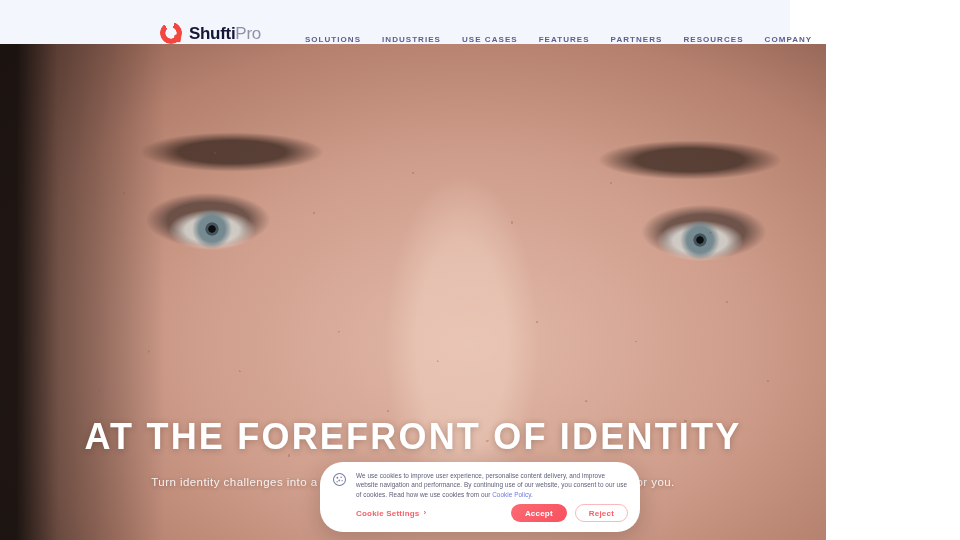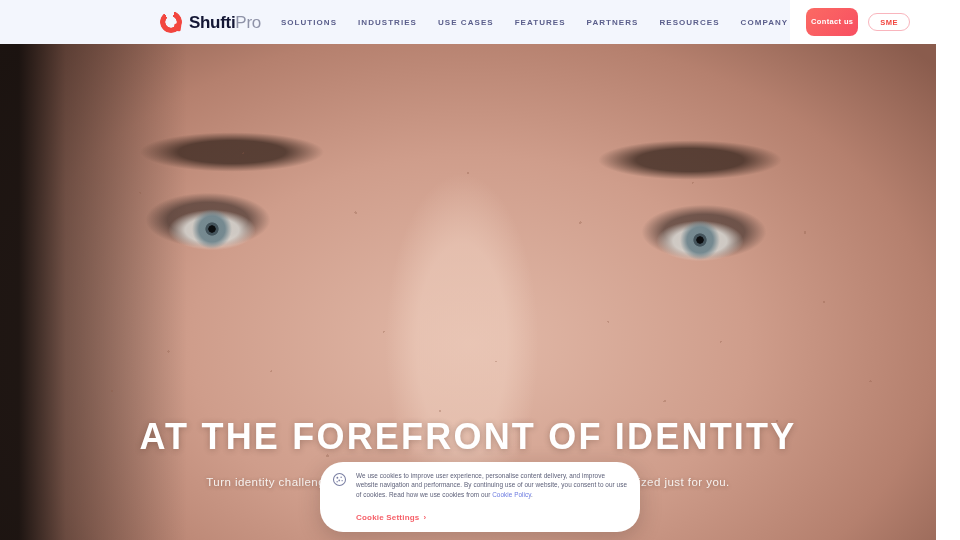--- a/index.html
+++ b/index.html
@@ -20,22 +20,23 @@
   }
 
   
   .header {
     position: absolute;
     top: 0; left: 0;
     width: 790px;
     height: 44px;
     background: #f3f6fd;
     display: flex;
-    align-items: center;
+    align-items: flex-end;
     z-index: 40;
+    gap: 24px;
   }
 
   .logo-wrap {
     display: flex;
     align-items: center;
     margin-left: 160px;
     gap: 7px;
   }
   .logo-mark {
     width: 22px; height: 22px;
@@ -120,21 +121,21 @@
     letter-spacing: 0.5px;
     display: flex;
     align-items: center;
     cursor: pointer;
   }
 
   
   .hero {
     position: absolute;
     top: 44px; left: 0;
-    width: 936px;
+    width: 826px;
     height: 496px;
     overflow: hidden;
     background: #0369a1;
   }
   .hero-photo {
     position: absolute;
     inset: 0;
     
     background:
       
@@ -318,24 +319,20 @@
     <nav class="nav">
       <span class="nav-item">SOLUTIONS</span>
       <span class="nav-item">INDUSTRIES</span>
       <span class="nav-item">USE CASES</span>
       <span class="nav-item">FEATURES</span>
       <span class="nav-item">PARTNERS</span>
       <span class="nav-item">RESOURCES</span>
       <span class="nav-item">COMPANY</span>
     </nav>
 
-    <div class="header-actions">
-      <button class="btn-contact">Contact us</button>
-      <button class="btn-sme">SME</button>
-    </div>
   </div>
 
   <div class="hero">
     <div class="hero-photo"></div>
     <div class="hero-freckles"></div>
 
     <div class="hero-copy">
       <div class="hero-title">AT THE FOREFRONT OF IDENTITY</div>
       <div class="hero-sub">Turn identity challenges into a competitive advantage with AI solutions customized just for you.</div>
     </div>
@@ -353,16 +350,20 @@
         <circle cx="8.2" cy="15.6" r="1.1" fill="#7a7fa3"></circle>
       </svg>
       <div class="cookie-text"><span>We use cookies to improve user experience, personalise content delivery, and improve website navigation and performance. By continuing use of our website, you consent to our use of cookies. Read how we use cookies from our </span><span class="cookie-link">Cookie Policy</span><span>.</span></div>
     </div>
 
     <div class="cookie-bottom">
       <div class="cookie-settings">
         <span>Cookie Settings</span>
         <span class="chev">›</span>
       </div>
+      <div class="cookie-btns">
+        <button class="btn-accept">Accept</button>
+        <button class="btn-reject">Reject</button>
+      </div>
     </div>
   </div>
 
 </div>
 
 </body></html>

